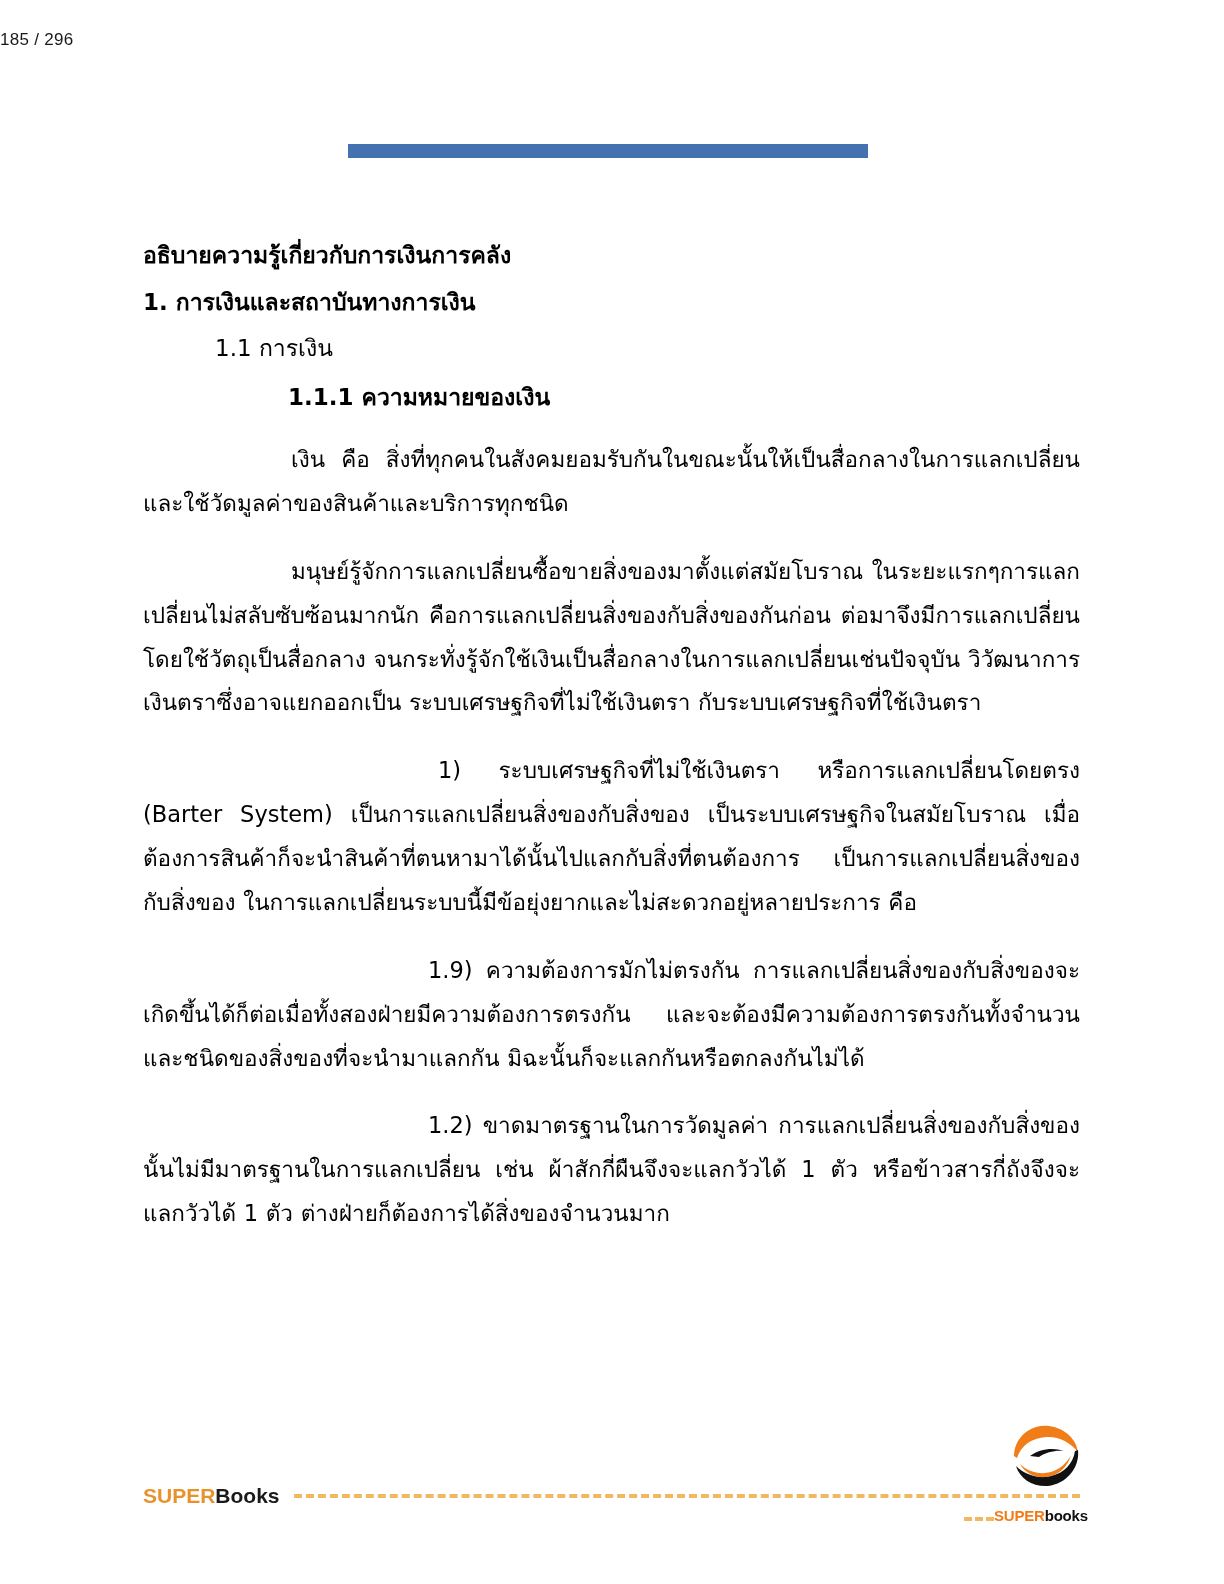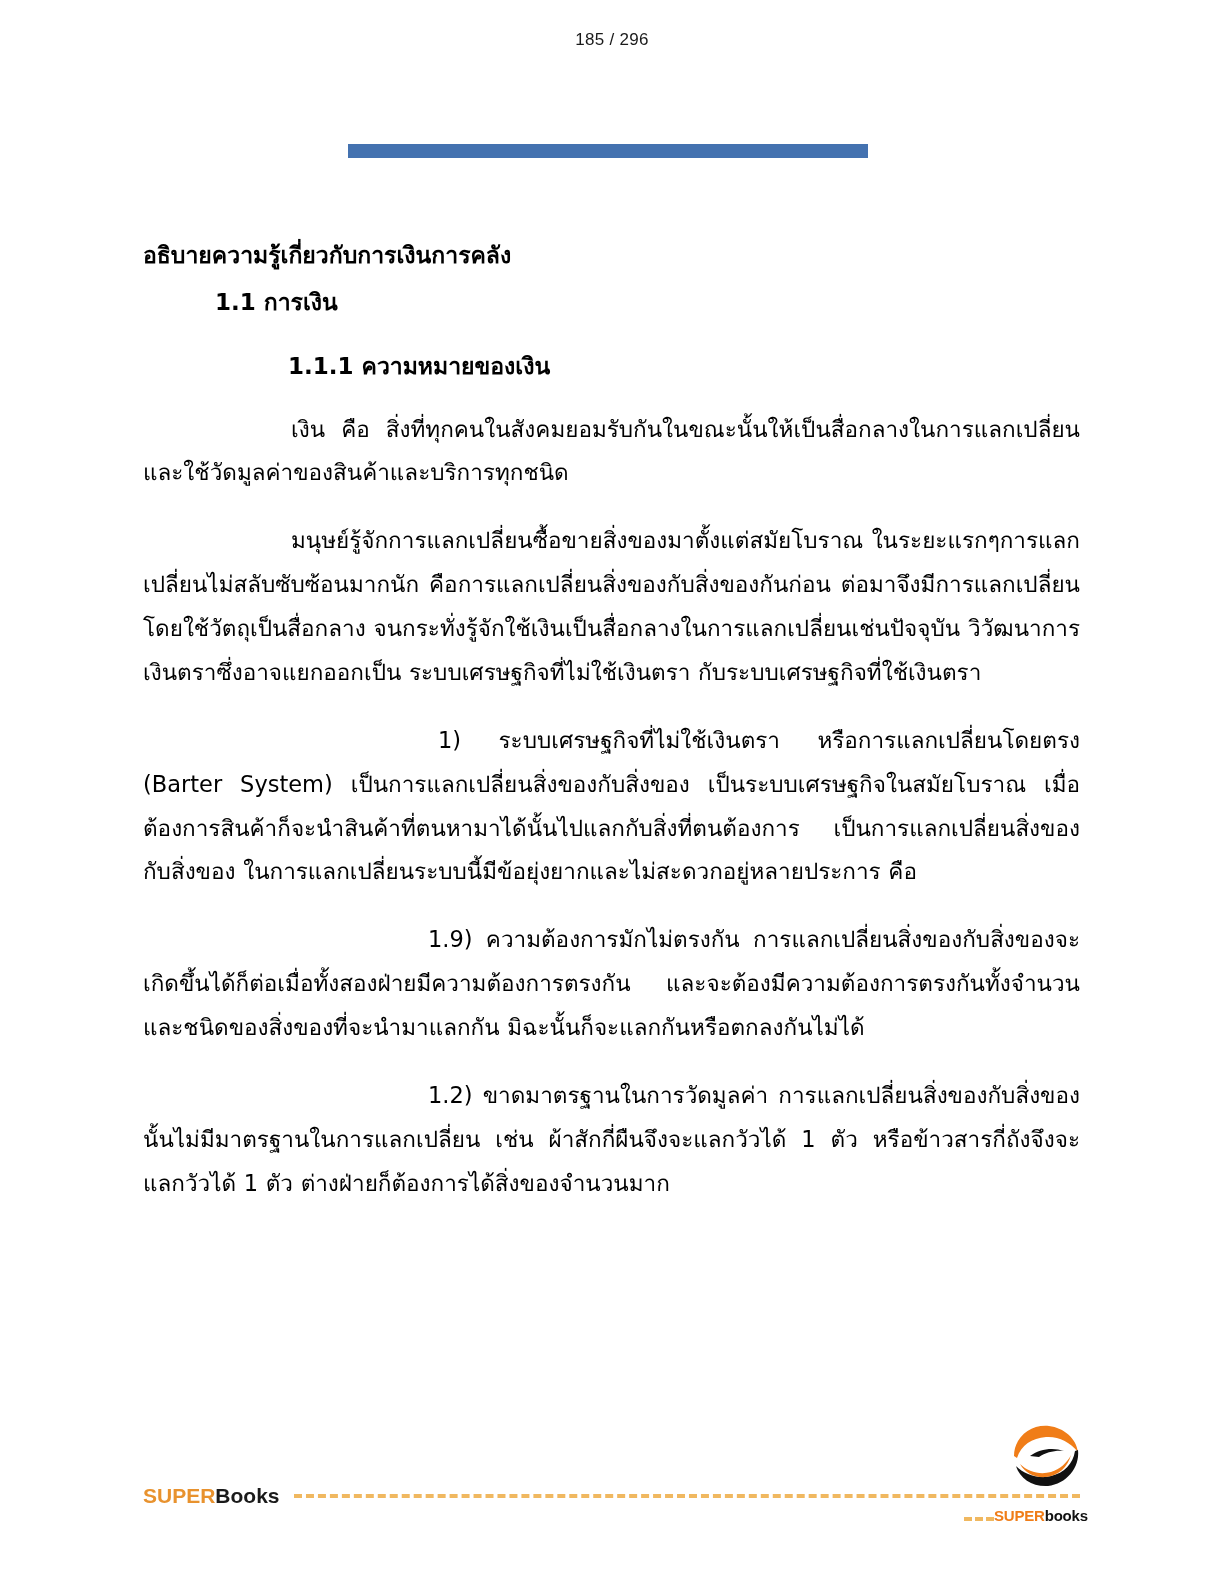--- a/index.html
+++ b/index.html
@@ -15,21 +15,20 @@
     color: #000000;
     overflow: hidden;
   }
 
   
   .page-indicator {
     position: absolute;
     top: 30px;
     left: 0;
     width: 1224px;
-    text-align: center;
     font-family: "Liberation Sans", sans-serif;
     font-size: 17px;
     color: #1a1a1a;
     letter-spacing: 0.3px;
   }
 
   
   .page-body {
     position: absolute;
     top: 130px;
@@ -65,29 +64,29 @@
     line-height: 1.5;
   }
   .h-num1 {
     font-size: 23px;
     font-weight: bold;
     margin-top: 12px;
     line-height: 1.5;
   }
   .h-num2 {
     font-size: 23px;
-    font-weight: bold;
+    font-weight: normal;
     margin-top: 12px;
     margin-left: 72px;
     line-height: 1.5;
   }
   .h-num3 {
     font-size: 23px;
     font-weight: bold;
-    margin-top: 30px;
+    margin-top: 14px;
     margin-left: 145px;
     line-height: 1.5;
   }
 
   
   .para {
     font-size: 22.5px;
     line-height: 1.95;
     text-align: justify;
     text-justify: inter-word;
@@ -165,20 +164,21 @@
 
 <div class="page-body">
 
   <div class="title-block">
     <div class="title-rule"></div>
     <div class="title-rule"></div>
   </div>
 
   <div class="h-main">อธิบายความรู้เกี่ยวกับการเงินการคลัง</div>
 
+  <div class="h-num1">1. การเงินและสถาบันทางการเงิน</div>
 
   <div class="h-num2">1.1 การเงิน</div>
 
   <div class="h-num3">1.1.1 ความหมายของเงิน</div>
 
   <div class="para indent-1">เงิน คือ สิ่งที่ทุกคนในสังคมยอมรับกันในขณะนั้นให้เป็นสื่อกลางในการแลกเปลี่ยน และใช้วัดมูลค่าของสินค้าและบริการทุกชนิด</div>
 
 
   <div class="para indent-1">มนุษย์รู้จักการแลกเปลี่ยนซื้อขายสิ่งของมาตั้งแต่สมัยโบราณ ในระยะแรกๆการแลกเปลี่ยนไม่สลับซับซ้อนมากนัก คือการแลกเปลี่ยนสิ่งของกับสิ่งของกันก่อน ต่อมาจึงมีการแลกเปลี่ยนโดยใช้วัตถุเป็นสื่อกลาง จนกระทั่งรู้จักใช้เงินเป็นสื่อกลางในการแลกเปลี่ยนเช่นปัจจุบัน วิวัฒนาการเงินตราซึ่งอาจแยกออกเป็น ระบบเศรษฐกิจที่ไม่ใช้เงินตรา กับระบบเศรษฐกิจที่ใช้เงินตรา</div>
 

